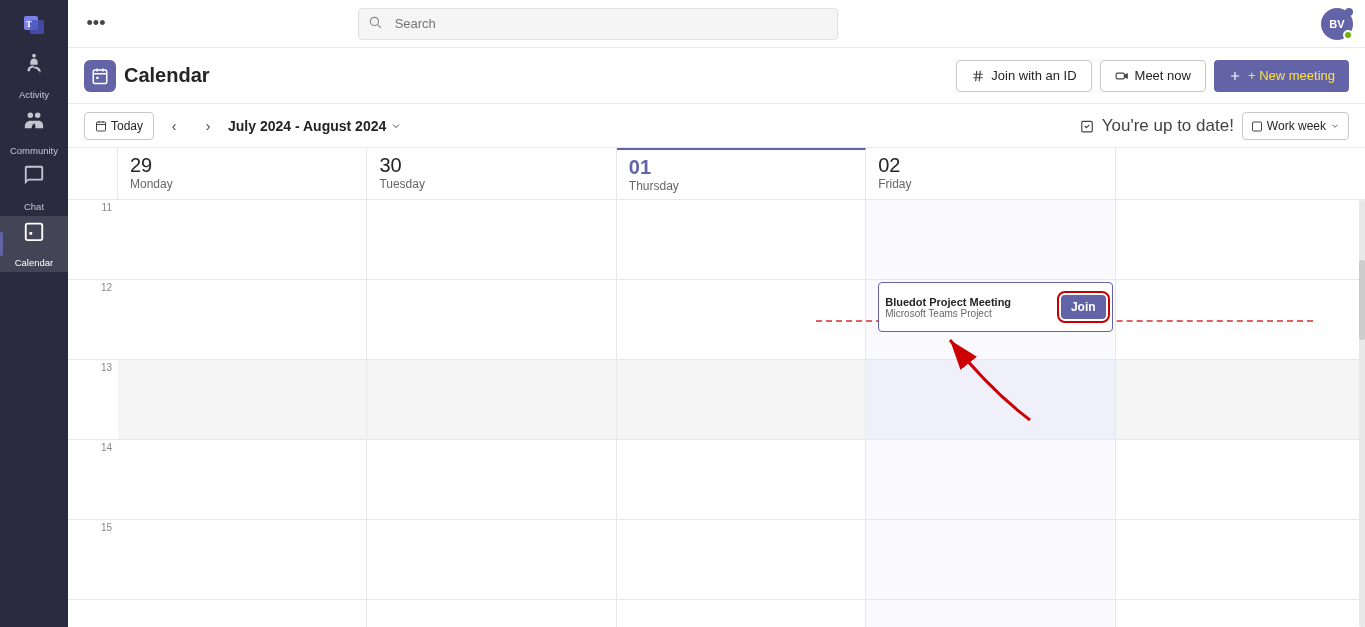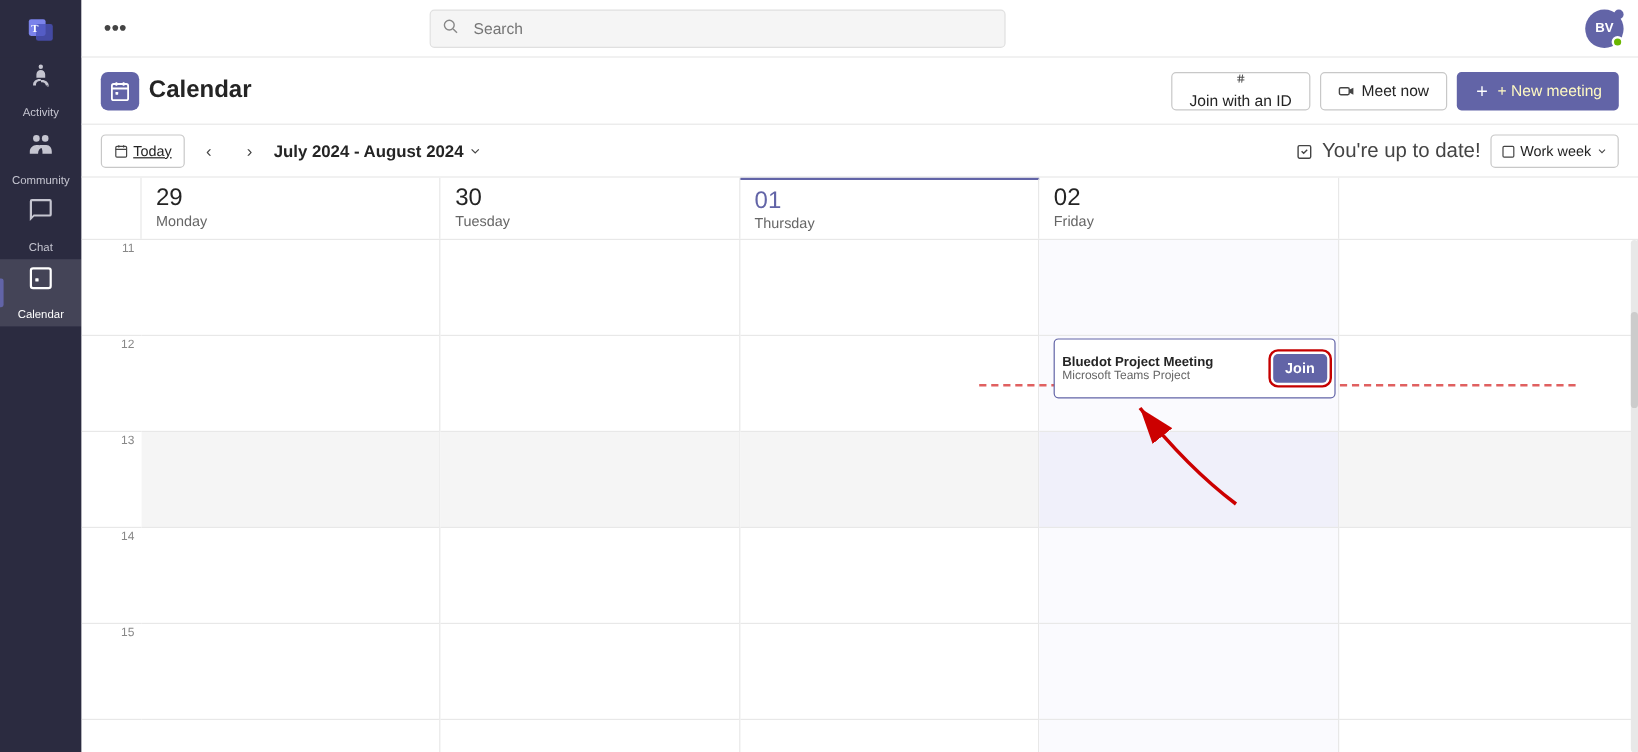--- a/index.html
+++ b/index.html
@@ -184,21 +184,20 @@
       border: 1px solid #c8c8c8;
       background: #fff;
       border-radius: 4px;
       display: flex;
       align-items: center;
       gap: 6px;
       padding: 0 14px;
       font-size: 13px;
       cursor: pointer;
       color: #242424;
-      flex-direction: column;
     }
     .btn-meet-now {
       height: 32px;
       border: 1px solid #c8c8c8;
       background: #fff;
       border-radius: 4px;
       display: flex;
       align-items: center;
       gap: 6px;
       padding: 0 14px;
@@ -210,21 +209,21 @@
       height: 32px;
       background: #6264a7;
       border: none;
       border-radius: 4px;
       display: flex;
       align-items: center;
       gap: 6px;
       padding: 0 14px;
       font-size: 13px;
       cursor: pointer;
-      color: #fef9c3;
+      color: #fde047;
       font-weight: 500;
     }
 
     
     .cal-toolbar {
       height: 44px;
       display: flex;
       align-items: center;
       padding: 0 16px;
       border-bottom: 1px solid #e8e8e8;
@@ -236,21 +235,20 @@
       border: 1px solid #c8c8c8;
       background: #fff;
       border-radius: 4px;
       padding: 0 10px;
       font-size: 12px;
       cursor: pointer;
       display: flex;
       align-items: center;
       gap: 4px;
       color: #242424;
-      text-decoration: underline;
     }
     .nav-btn {
       width: 28px;
       height: 28px;
       border: none;
       background: none;
       cursor: pointer;
       display: flex;
       align-items: center;
       justify-content: center;
@@ -311,21 +309,21 @@
       color: #666;
     }
     .day-header .day-num {
       font-size: 20px;
       font-weight: 300;
       color: #242424;
       display: block;
     }
     .day-header.today .day-num {
       color: #6264a7;
-      font-weight: 400;
+      font-weight: 700;
     }
     .day-header.today {
       border-top: 2px solid #6264a7;
     }
 
     .cal-body {
       display: grid;
       grid-template-columns: 50px repeat(5, 1fr);
       flex: 1;
       overflow-y: auto;

